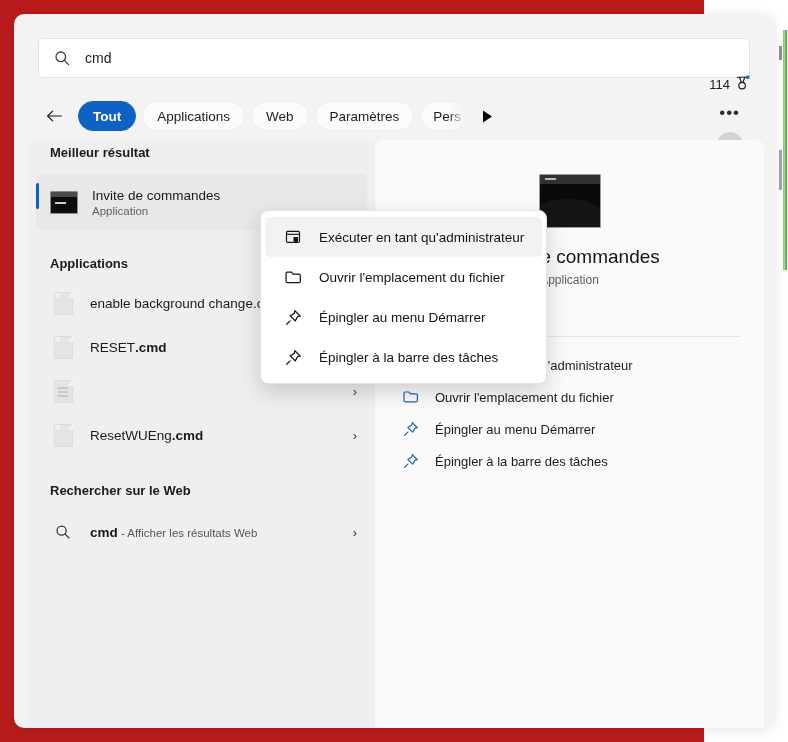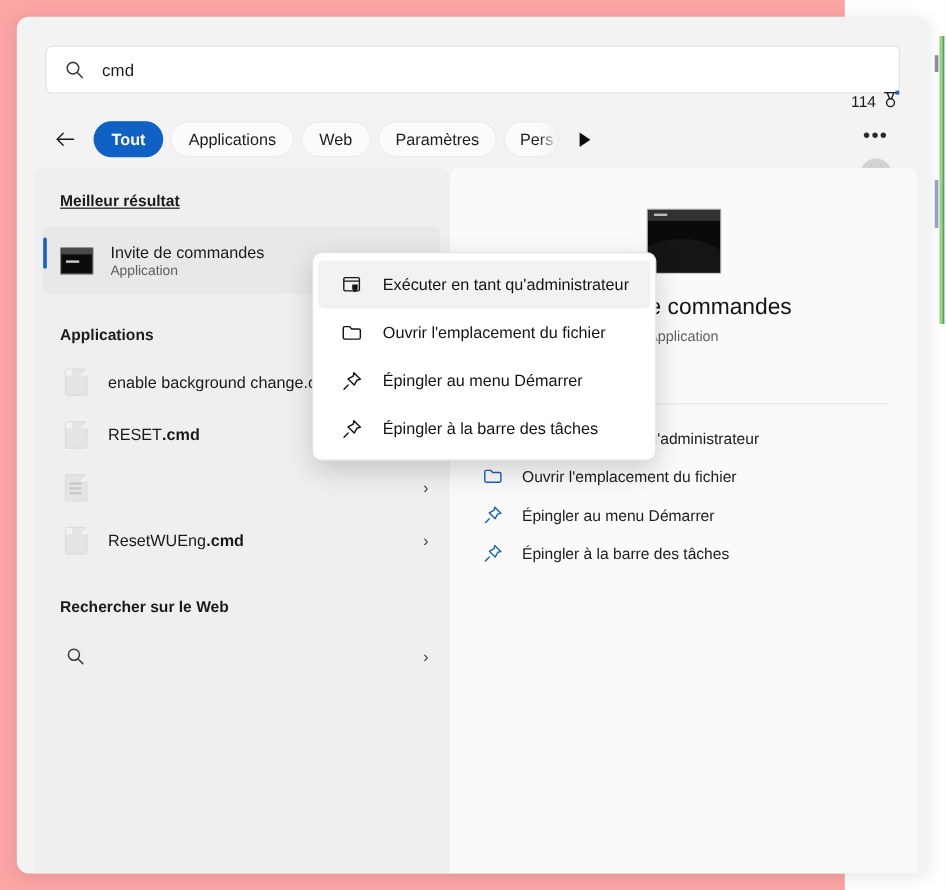--- a/index.html
+++ b/index.html
@@ -10,21 +10,21 @@
     overflow: hidden;
     background: #ffffff;
     font-family: "Liberation Sans", sans-serif;
     -webkit-font-smoothing: antialiased;
   }
 
   #root {
     position: relative;
     width: 704px;
     height: 742px;
-    background: #fca5a5;
+    background: #b91c1c;
   }
 
   
   .edge-strip {
     position: absolute;
     left: 783px;
     top: 30px;
     width: 4px;
     height: 240px;
     background: linear-gradient(to right, #6dbf4b 0%, #8fd96a 40%, #4e9e36 70%, #3b6f9e 100%);
@@ -514,21 +514,21 @@
           <span>•••</span>
         </div>
         <div class="avatar">
           <span>K</span>
         </div>
       </div>
     </div>
 
     <div class="left-pane">
 
-      <div class="section-title" style="margin-top:20px;text-decoration:underline;">Meilleur résultat</div>
+      <div class="section-title" style="margin-top:5px;">Meilleur résultat</div>
 
       <div class="row best-row selected" style="margin-top:14px;">
         <div class="sel-bar"></div>
         <div class="row-icon">
           <div class="cmd-icon-sm"></div>
         </div>
         <div class="row-text">
           <div class="row-title">Invite de commandes</div>
           <div class="row-sub">Application</div>
         </div>
@@ -574,20 +574,25 @@
       <div class="section-title" style="margin-top:26px;">Rechercher sur le Web</div>
 
       <div class="row" style="margin-top:12px;">
         <div class="row-icon">
           <span class="web-icon">
             <svg width="16" height="16" viewBox="0 0 16 16" fill="none" stroke="currentColor" stroke-width="1.25">
               <circle cx="6.6" cy="6.6" r="4.6"></circle>
                 <line x1="10.1" y1="10.1" x2="14" y2="14" stroke-linecap="round"></line>
             </svg>
           </span>
+        </div>
+        <div class="row-text">
+          <div class="row-title">
+            <b>cmd</b><span style="font-size:11.5px;color:#555;"> - Afficher les résultats Web</span>
+          </div>
         </div>
         <div class="chev">›</div>
       </div>
 
     </div>
 
     <div class="right-pane">
       <div class="preview-app">
         <div class="cmd-icon-lg">
           <div class="cmd-glow"></div>

